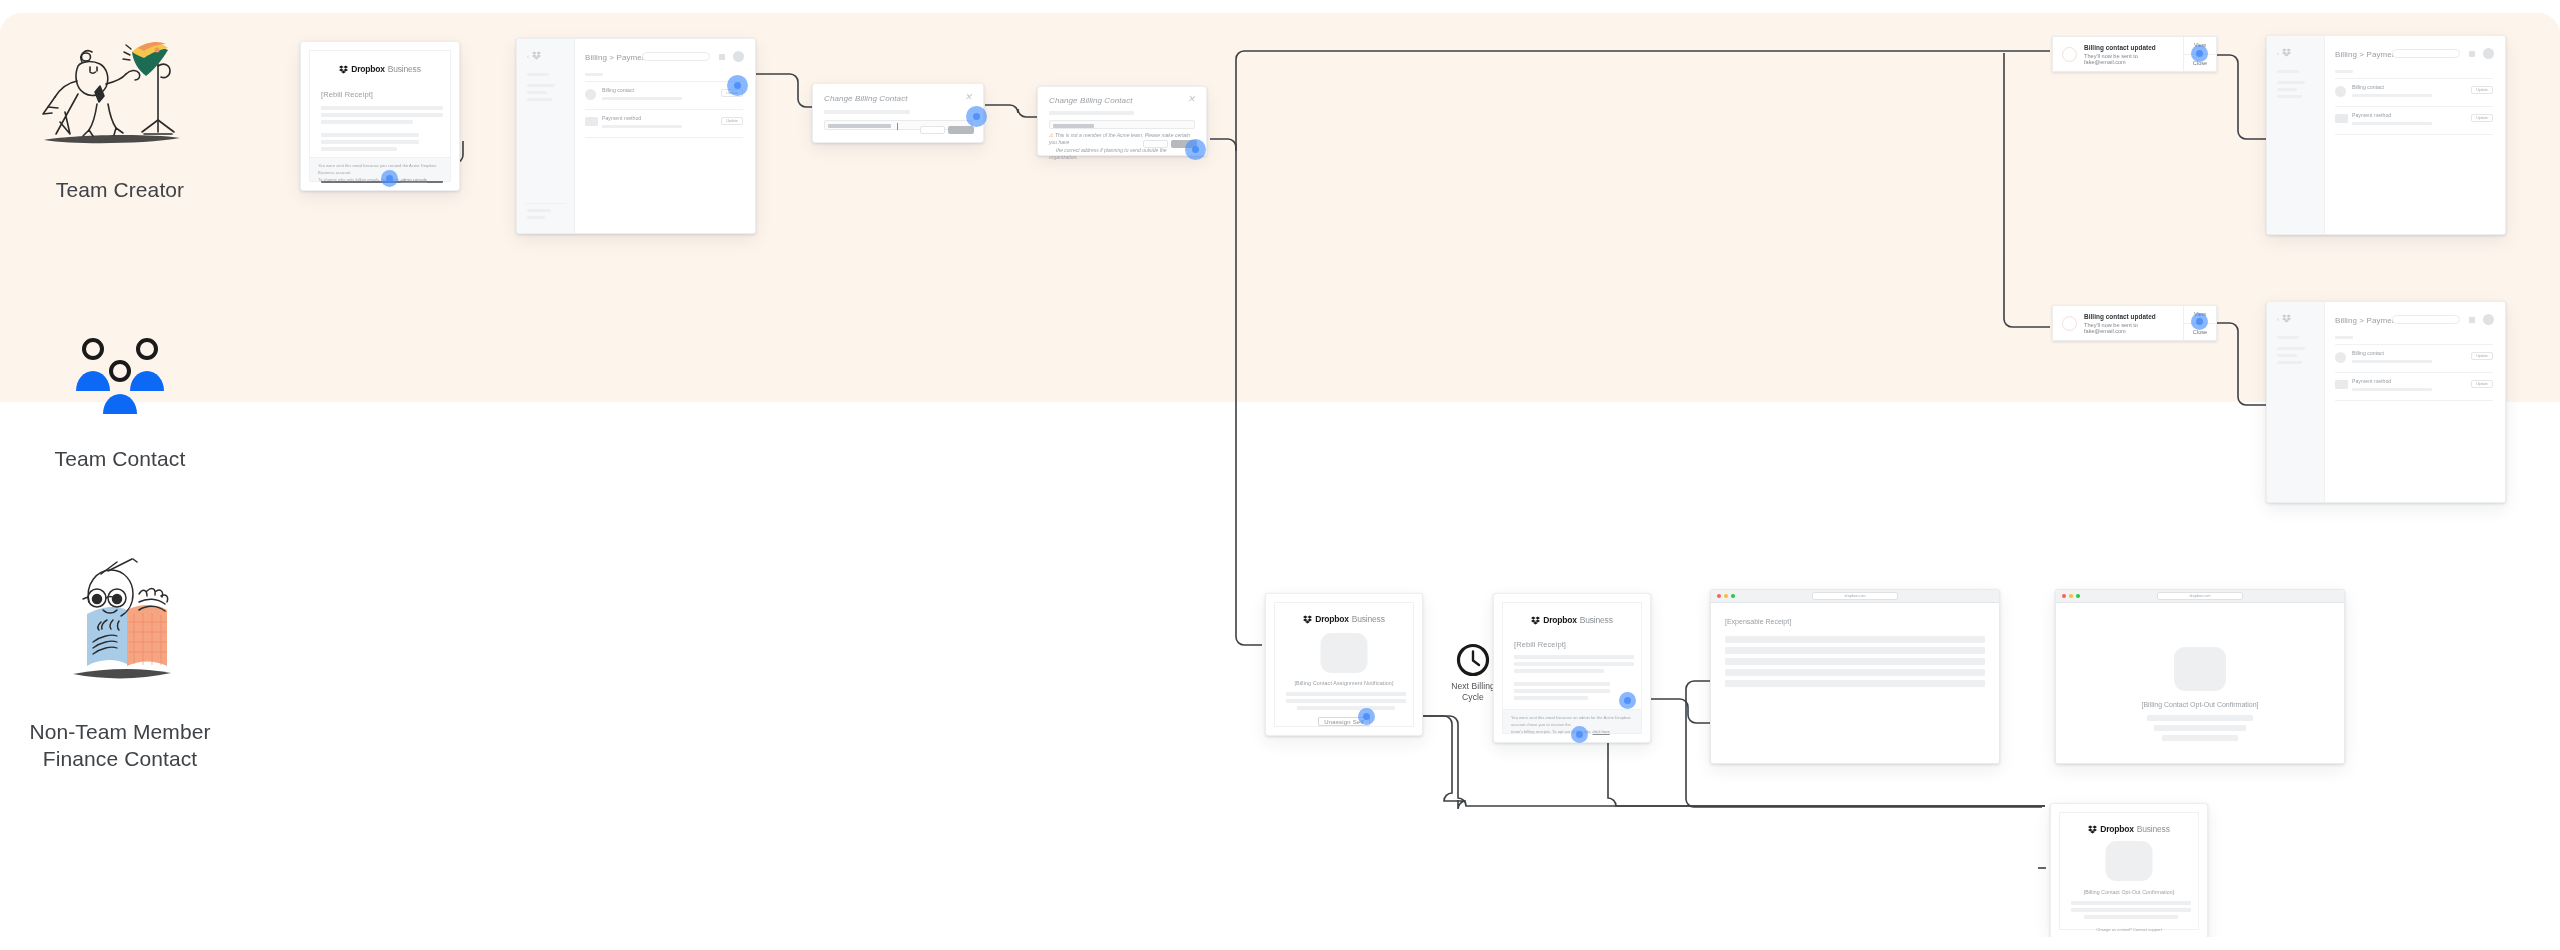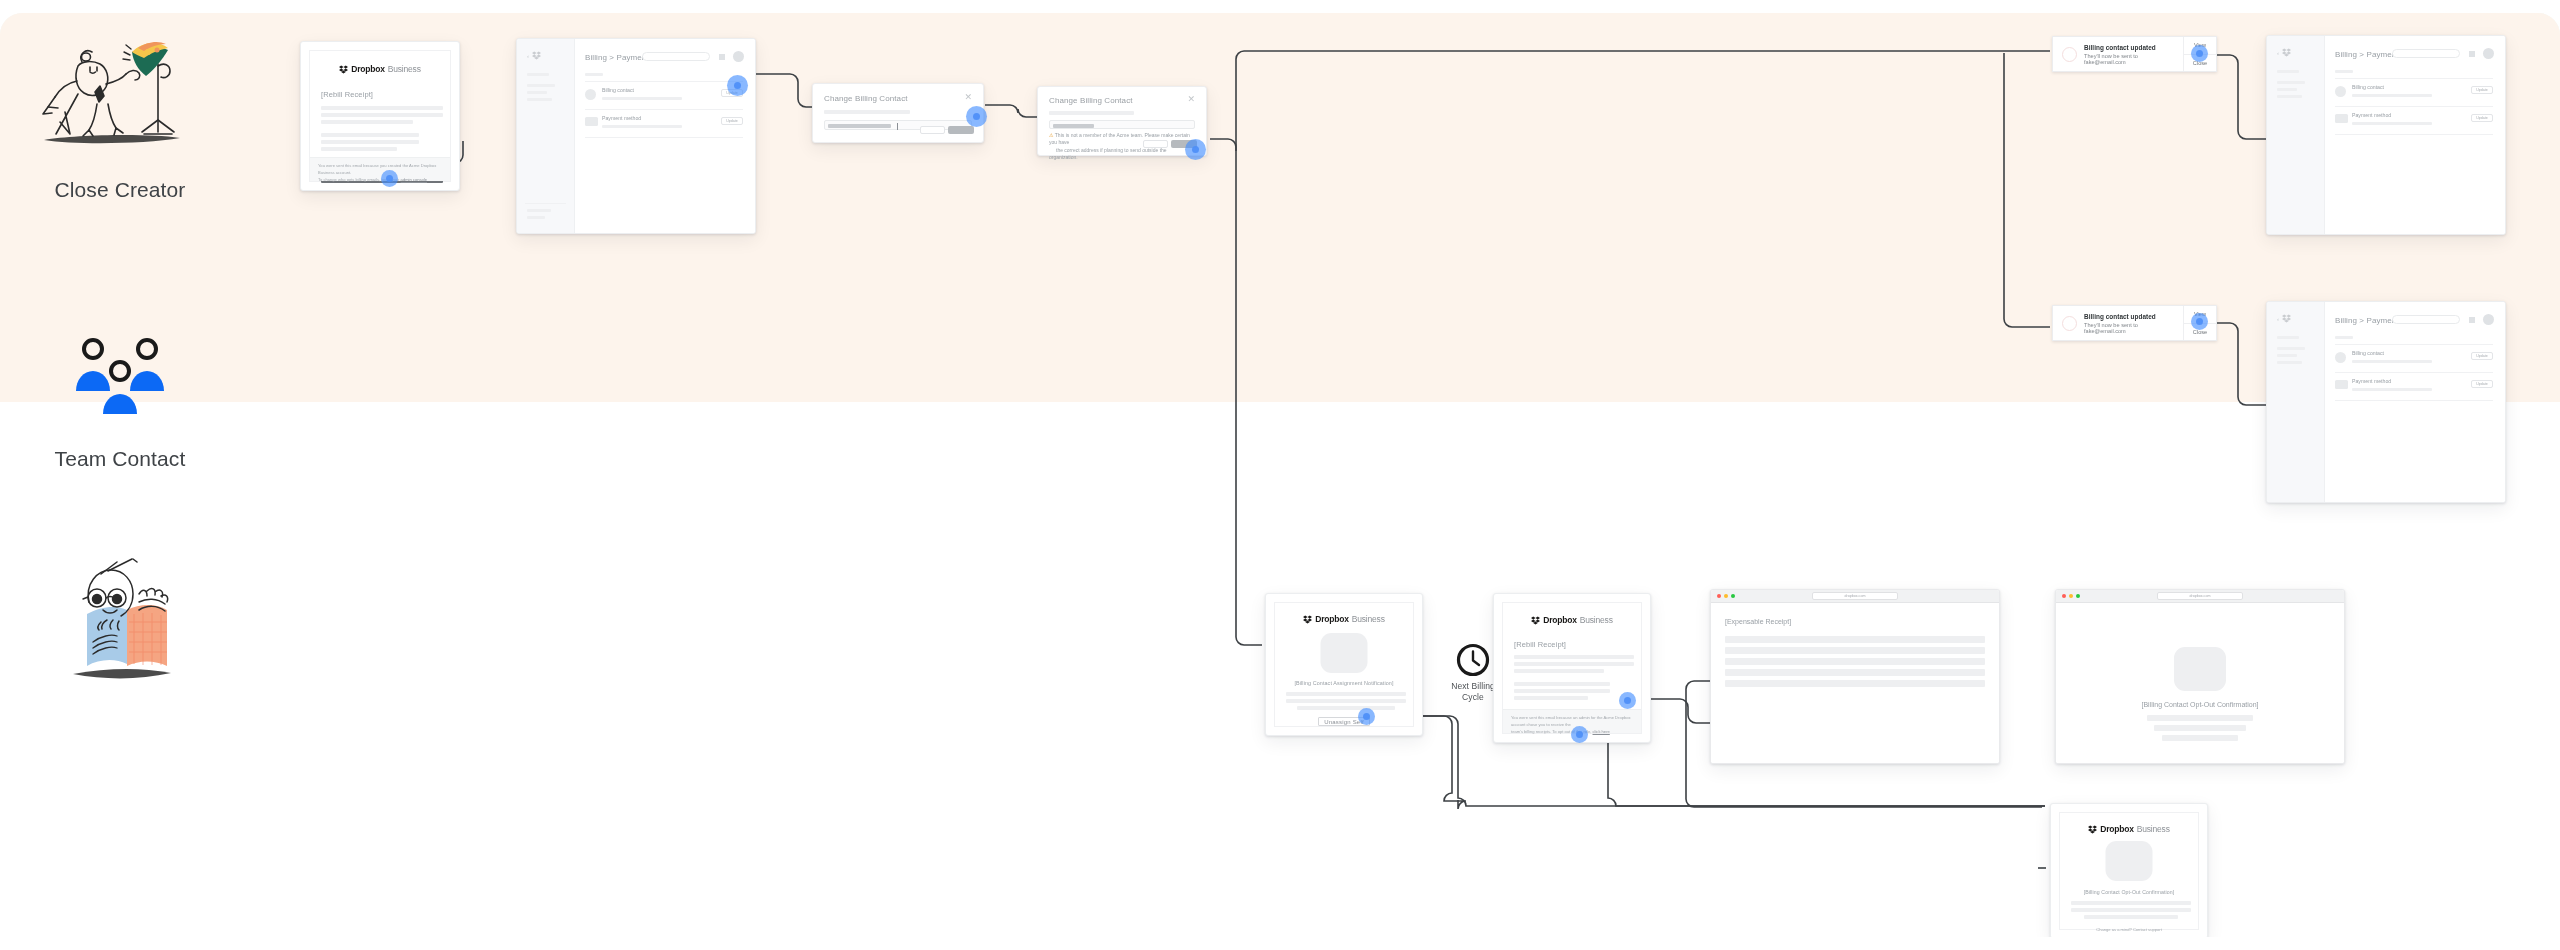--- a/index.html
+++ b/index.html
@@ -93,21 +93,21 @@
   .row-sep { height: 1px; background: #f0f1f3; }
   .row-label { font-size: 5.2px; color: #9aa0a6; }
   .upd-btn {
     border: 1px solid #e3e5e8; border-radius: 2px; background: #fff;
     font-size: 3.6px; color: #a8adb2; display:flex; align-items:center; justify-content:center;
   }
   .avat { width: 11px; height: 11px; border-radius: 50%; background: #e8eaec; }
   .cardicon { width: 13px; height: 9px; border-radius: 1.5px; background: #e8eaec; }
 
   
-  .modal { background: #ffffff; border: 1px solid #edeef0; }
+  .modal { background: #ffffff; border: 1px solid #edeef0; font-style: italic; }
   .modal-title { font-size: 8px; color: #9ba0a5; letter-spacing: .1px; }
   .modal-x { font-size: 9px; color: #c2c6ca; line-height: 1; }
   .field { border: 1px solid #e8eaec; background: #fbfbfc; border-radius: 2px; }
   .field-fill { background: #c9ccd0; border-radius: 1px; }
   .btn-gray { background: #b6babe; border-radius: 2px; }
   .btn-white { background: #ffffff; border: 1px solid #e3e5e8; border-radius: 2px; }
   .warn { font-size: 5px; color: #9aa0a6; line-height: 1.45; }
   .warn .tri { color: #e8a33d; }
 
   
@@ -188,21 +188,21 @@
         <path d="M112 26 c10 -10 26 -12 36 -4 c-8 2 -16 4 -24 10 c-5 -2 -9 -4 -12 -6z" fill="#f5c64b"></path>
         <path d="M118 22 c8 -6 20 -8 28 -4 c-8 0 -16 3 -22 7z" fill="#f0955b"></path>
         <circle cx="128" cy="26" r="3" fill="#f5c64b"></circle>
         <circle cx="137" cy="24" r="2.5" fill="#f0955b"></circle>
         <g stroke="#2b2b2b" stroke-width="1.4" stroke-linecap="round">
           <path d="M104 26 l6 3 M106 19 l5 4 M103 33 l7 1"></path>
         </g>
         <path d="M24 114 c30 -5 100 -7 136 -2 c-36 6 -104 7 -136 2z" fill="#2b2b2b" opacity=".85"></path>
       </svg>
     </div>
-    <div class="lane-label" style="left:0px; top:163px;">Close Creator</div>
+    <div class="lane-label" style="left:0px; top:163px;">Team Creator</div>
 
     <div class="persona" style="left:60px; top:322px; width:120px; height:90px;">
       <svg viewBox="0 0 120 90" width="120" height="90">
         <circle cx="33" cy="14" r="9" fill="none" stroke="#1a1a1a" stroke-width="4"></circle>
         <path d="M16 56 a17 20 0 0 1 34 0 z" fill="#0c69f5"></path>
         <circle cx="87" cy="14" r="9" fill="none" stroke="#1a1a1a" stroke-width="4"></circle>
         <path d="M70 56 a17 20 0 0 1 34 0 z" fill="#0c69f5"></path>
         <circle cx="60" cy="36" r="9" fill="none" stroke="#1a1a1a" stroke-width="4"></circle>
         <path d="M43 79 a17 20 0 0 1 34 0 z" fill="#0c69f5"></path>
       </svg>
@@ -233,20 +233,24 @@
           <path d="M104 36 c4 -6 8 -4 8 2 M112 33 c5 -5 9 -2 8 4 M120 34 c5 -4 9 -1 7 5 M126 38 c5 -3 8 1 6 6"></path>
           <path d="M104 44 c8 -4 18 -4 26 2"></path>
           <path d="M104 52 c8 -5 18 -5 26 1"></path>
         </g>
         <g stroke="#2b2b2b" stroke-width="1.3" fill="none" stroke-linecap="round">
           <path d="M58 84 c8 -6 18 -8 24 -6 M58 90 c8 -6 18 -8 24 -6 M58 96 c8 -6 18 -8 24 -6"></path>
         </g>
         <path d="M38 116 c34 -6 66 -7 98 -1 c-32 7 -66 7 -98 1z" fill="#2b2b2b" opacity=".85"></path>
       </svg>
     </div>
+    <div class="lane-label" style="left:0px; top:705px; line-height:1.3;">
+      <div>Non-Team Member</div>
+      <div>Finance Contact</div>
+    </div>
 
     <svg id="wires">
       <g fill="none" stroke="#3c4044" stroke-width="1.6">
 
         <path d="M400 150 H455 a8 8 0 0 0 8 -8 V128"></path>
 
         <path d="M745 61 H790 a8 8 0 0 1 8 8 V86 a8 8 0 0 0 8 8 H818"></path>
 
         <path d="M985 92 H1010 a8 8 0 0 1 8 8 V96 a8 8 0 0 0 8 8 H1038"></path>
 

